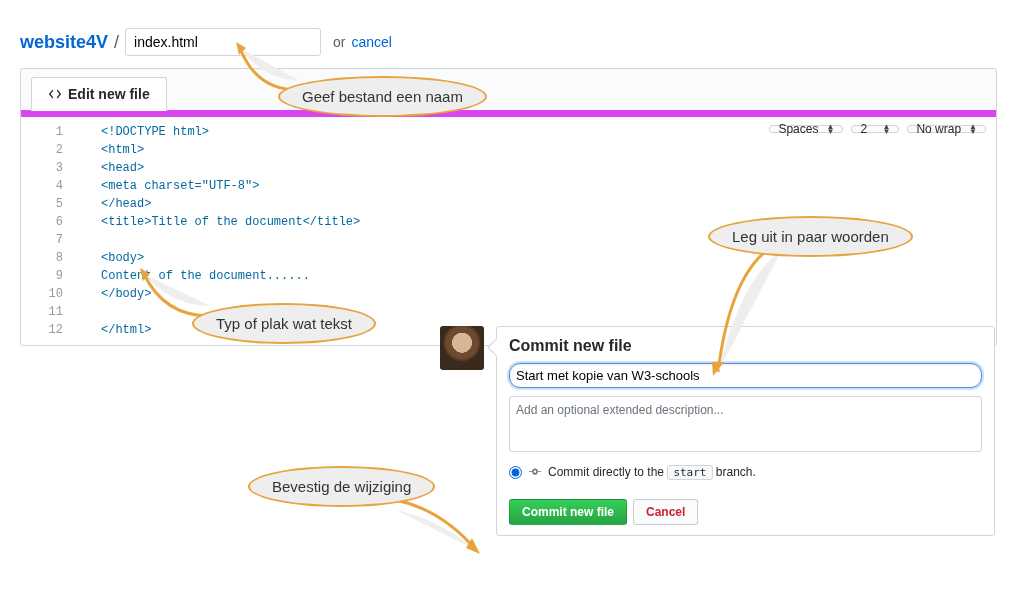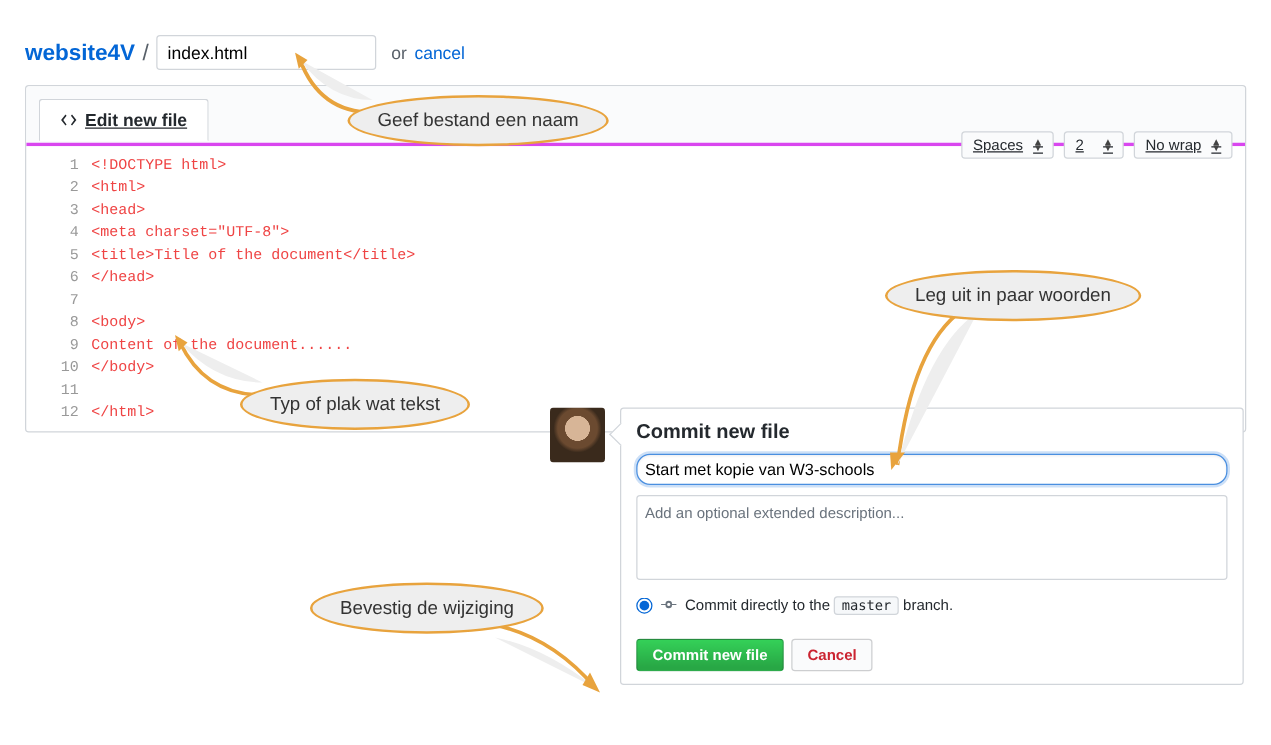--- a/index.html
+++ b/index.html
@@ -1,48 +1,48 @@
 <!DOCTYPE html>
 <html><head>
 <meta charset="utf-8">
 <style>
   * { box-sizing: border-box; margin: 0; padding: 0; }
   body { font-family: -apple-system, BlinkMacSystemFont, "Segoe UI", Helvetica, Arial, sans-serif; font-size: 14px; color: #24292e; background: #fff; padding: 28px 20px 20px 20px; width: 1017px; height: 596px; position: relative; }
   
   .crumb-row { display: flex; align-items: center; gap: 6px; margin-bottom: 12px; }
   .crumb-link { color: #0366d6; font-weight: 600; font-size: 18px; text-decoration: none; }
   .crumb-sep { color: #586069; font-size: 18px; }
-  .filename-input { border: 1px solid #d1d5da; border-radius: 3px; padding: 5px 8px; font-size: 14px; width: 176px; background: #fff; }
+  .filename-input { border: 1px solid #d1d5da; border-radius: 3px; padding: 5px 8px; font-size: 14px; width: 196px; background: #fff; }
   .or { color: #586069; margin-left: 6px; }
   .cancel-link { color: #0366d6; text-decoration: none; }
   
   .editor-box { border: 1px solid #d1d5da; border-radius: 3px; }
-  .editor-toolbar { display: flex; align-items: center; border-bottom: 3px solid #d946ef; background: #fafbfc; border-radius: 3px 3px 0 0; padding: 8px 10px 0 10px; height: 48px; text-decoration: underline; }
+  .editor-toolbar { display: flex; border-bottom: 7px solid #d946ef; background: #fafbfc; border-radius: 3px 3px 0 0; padding: 8px 10px 0 10px; height: 48px; }
   .tab { display: inline-flex; align-items: center; gap: 6px; padding: 8px 16px; border: 1px solid transparent; color: #586069; font-size: 14px; border-radius: 3px 3px 0 0; background: transparent; }
   .tab.active { background: #fff; border-color: #d1d5da; border-bottom-color: #fff; font-weight: 600; color: #24292e; margin-bottom: -1px; }
   .tab svg { width: 14px; height: 14px; }
   .toolbar-right { margin-left: auto; display: flex; gap: 8px; padding-bottom: 8px; margin-top: 48px; }
   .select-ctl { display: inline-flex; align-items: center; justify-content: space-between; border: 1px solid #d1d5da; border-radius: 3px; background: #fafbfc; padding: 3px 8px; font-size: 12px; min-width: 48px; }
   .select-ctl.wide { min-width: 74px; }
   .sel-arrows { display: inline-flex; flex-direction: column; margin-left: 8px; line-height: 5px; font-size: 8px; color: #444; }
   
   .code-area { display: flex; font-family: SFMono-Regular, Consolas, "Liberation Mono", Menlo, monospace; font-size: 12px; padding-top: 6px; padding-bottom: 6px; }
   .gutter { text-align: right; color: #999; user-select: none; padding: 0 10px; min-width: 52px; }
   .gutter div, .codelines div { line-height: 18px; height: 18px; white-space: pre; }
-  .codelines { flex: 1; color: #ef4444; }
+  .codelines { flex: 1; color: #0369a1; margin-left: 28px; }
   
   .commit-block { position: absolute; left: 440px; top: 326px; width: 555px; display: flex; }
   .avatar { width: 44px; height: 44px; border-radius: 3px; background: #7b5c3e; margin-right: 12px; flex-shrink: 0; overflow: hidden; }
   .avatar-inner { width: 100%; height: 100%; background: radial-gradient(circle at 50% 38%, #d7b597 0 28%, #6b4a30 29% 45%, #3a2a1c 55%); }
   .commit-form { border: 1px solid #d1d5da; border-radius: 3px; flex: 1; position: relative; background: #fff; }
   .commit-form::before { content: ""; position: absolute; left: -7px; top: 14px; width: 12px; height: 12px; background: #fff; border-left: 1px solid #d1d5da; border-bottom: 1px solid #d1d5da; transform: rotate(45deg); }
   .commit-inner { padding: 10px 12px; }
   .commit-title { font-weight: 600; font-size: 16px; margin-bottom: 8px; }
   .commit-summary { width: 100%; border: 1px solid #4a8fe0; border-radius: 11px; padding: 4px 6px; font-size: 13px; box-shadow: inset 0 1px 2px rgba(27,31,35,.075), 0 0 0 2px rgba(3,102,214,.2); }
-  .commit-desc { width: 100%; border: 1px solid #d1d5da; border-radius: 3px; padding: 6px; font-size: 12px; margin-top: 8px; resize: none; height: 68px; font-family: inherit; color: #6a737d; }
+  .commit-desc { width: 100%; border: 1px solid #d1d5da; border-radius: 3px; padding: 6px; font-size: 12px; margin-top: 8px; resize: none; height: 56px; font-family: inherit; color: #6a737d; }
   .commit-desc::placeholder { color: #6a737d; }
   .radio-row { display: flex; align-items: center; gap: 6px; font-size: 12px; margin-top: 10px; color: #24292e; }
   .radio-row svg { width: 14px; height: 14px; fill: #6a737d; }
   .branch-pill { border: 1px solid #d1d5da; border-radius: 3px; padding: 0 5px; font-family: SFMono-Regular, monospace; font-size: 11px; background: #f6f8fa; }
   .link { color: #0366d6; text-decoration: none; }
   .radio-row input[type="radio"] { accent-color: #0366d6; }
   .btn-row { display: flex; gap: 6px; padding: 10px 12px; }
   .btn { border: 1px solid rgba(27,31,35,.2); border-radius: 3px; padding: 5px 12px; font-size: 12px; font-weight: 600; cursor: pointer; }
   .btn-green { background: #2ea44f; color: #fff; background-image: linear-gradient(-180deg, #34d058, #28a745 90%); }
   .btn-default { background: #fafbfc; color: #cb2431; }
@@ -105,22 +105,22 @@
         <div>9</div>
         <div>10</div>
         <div>11</div>
         <div>12</div>
       </div>
     <div class="codelines" id="codelines">
         <div>&lt;!DOCTYPE html&gt;</div>
         <div>&lt;html&gt;</div>
         <div>&lt;head&gt;</div>
         <div>&lt;meta charset="UTF-8"&gt;</div>
+        <div>&lt;/head&gt;</div>
         <div>&lt;title&gt;Title of the document&lt;/title&gt;</div>
-        <div>&lt;/head&gt;</div>
         <div> </div>
         <div>&lt;body&gt;</div>
         <div>Content of the document......</div>
         <div>&lt;/body&gt;</div>
         <div> </div>
         <div>&lt;/html&gt;</div>
       </div>
   </div>
 </div>
 
@@ -132,21 +132,21 @@
     <div class="commit-inner">
       <div class="commit-title">Commit new file</div>
       <input class="commit-summary" value="Start met kopie van W3-schools" style="">
       <textarea class="commit-desc" placeholder="Add an optional extended description..." style=""></textarea>
       <label class="radio-row">
         <input type="radio" name="co" checked="" style="">
         <svg viewBox="0 0 16 16">
             <path d="M11 8a3 3 0 01-6 0H1V7h4a3 3 0 016 0h4v1h-4zM8 9a1.5 1.5 0 100-3 1.5 1.5 0 000 3z"></path>
           </svg>
         <span>
-          <span>Commit directly to the </span><span class="branch-pill">master</span><span> branch.</span>
+          <span>Commit directly to the </span><span class="branch-pill">start</span><span> branch.</span>
         </span>
       </label>
     </div>
     <div class="btn-row">
       <button class="btn btn-green">Commit new file</button>
       <button class="btn btn-default">Cancel</button>
     </div>
   </div>
 </div>
 

